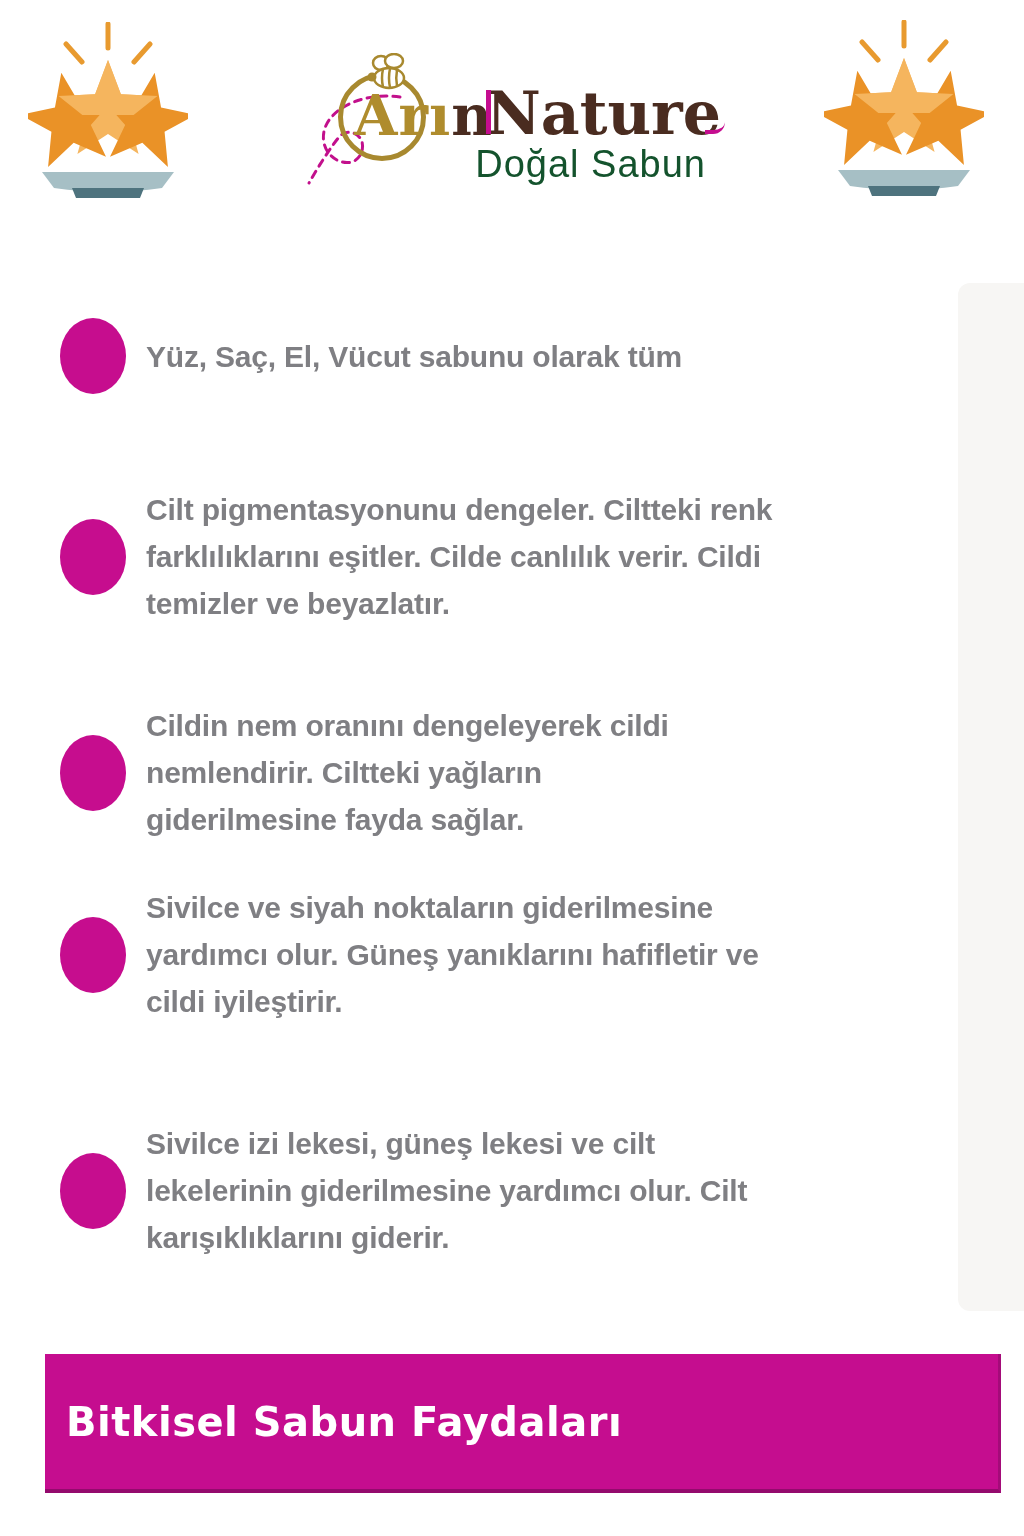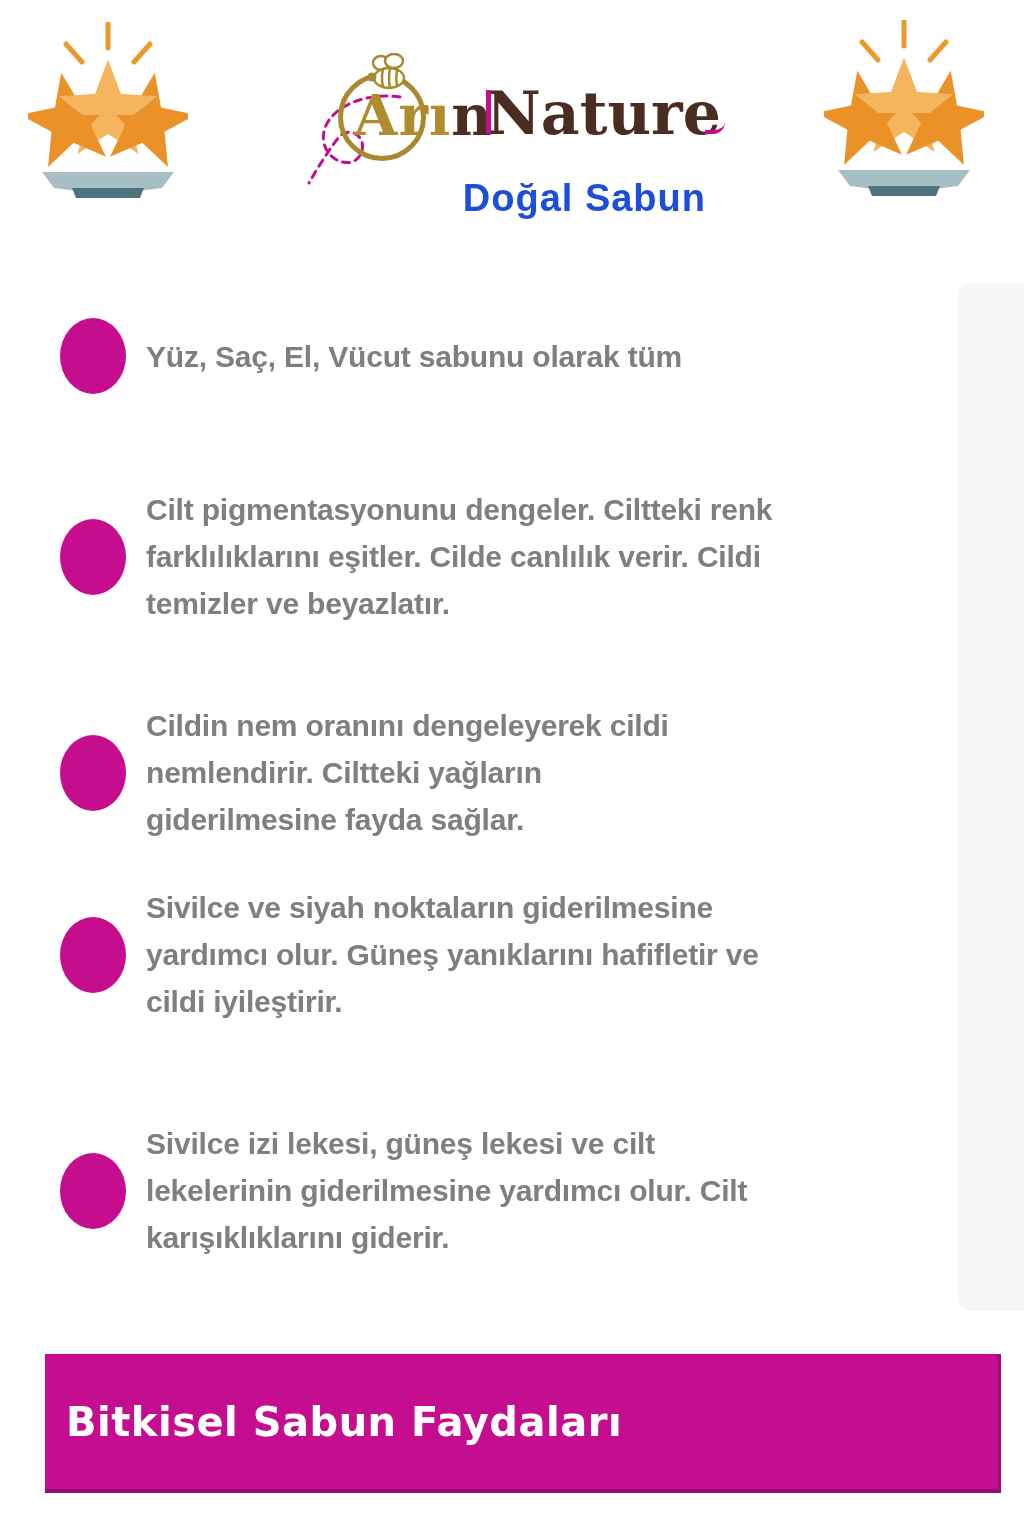--- a/index.html
+++ b/index.html
@@ -47,22 +47,22 @@
     content:""; position:absolute; left:0px; top:7px; width:5px; height:44px;
     background:#c50d8f;
   }
   .nature-text::after {
     content:""; display:inline-block; width:20px; height:12px;
     border-bottom:4px solid #c50d8f; border-radius:0 0 12px 0;
     margin-left:-16px; vertical-align:baseline;
   }
   .tagline {
     position:absolute; right:12px; top:88px;
-    font-size:38px; font-weight:700; letter-spacing:1px;
-    color:#1d4ed8; white-space:nowrap;margin-top:34px;
+    font-size:38px; font-weight:400; letter-spacing:1px;
+    color:#14532d; white-space:nowrap;
   }
   
   .benefit {
     position:absolute; left:60px;
     display:flex; align-items:center; gap:20px;
   }
   .bullet-dot {
     flex:0 0 auto; width:66px; height:76px;
     background:#c60d8e; border-radius:50%;
   }

